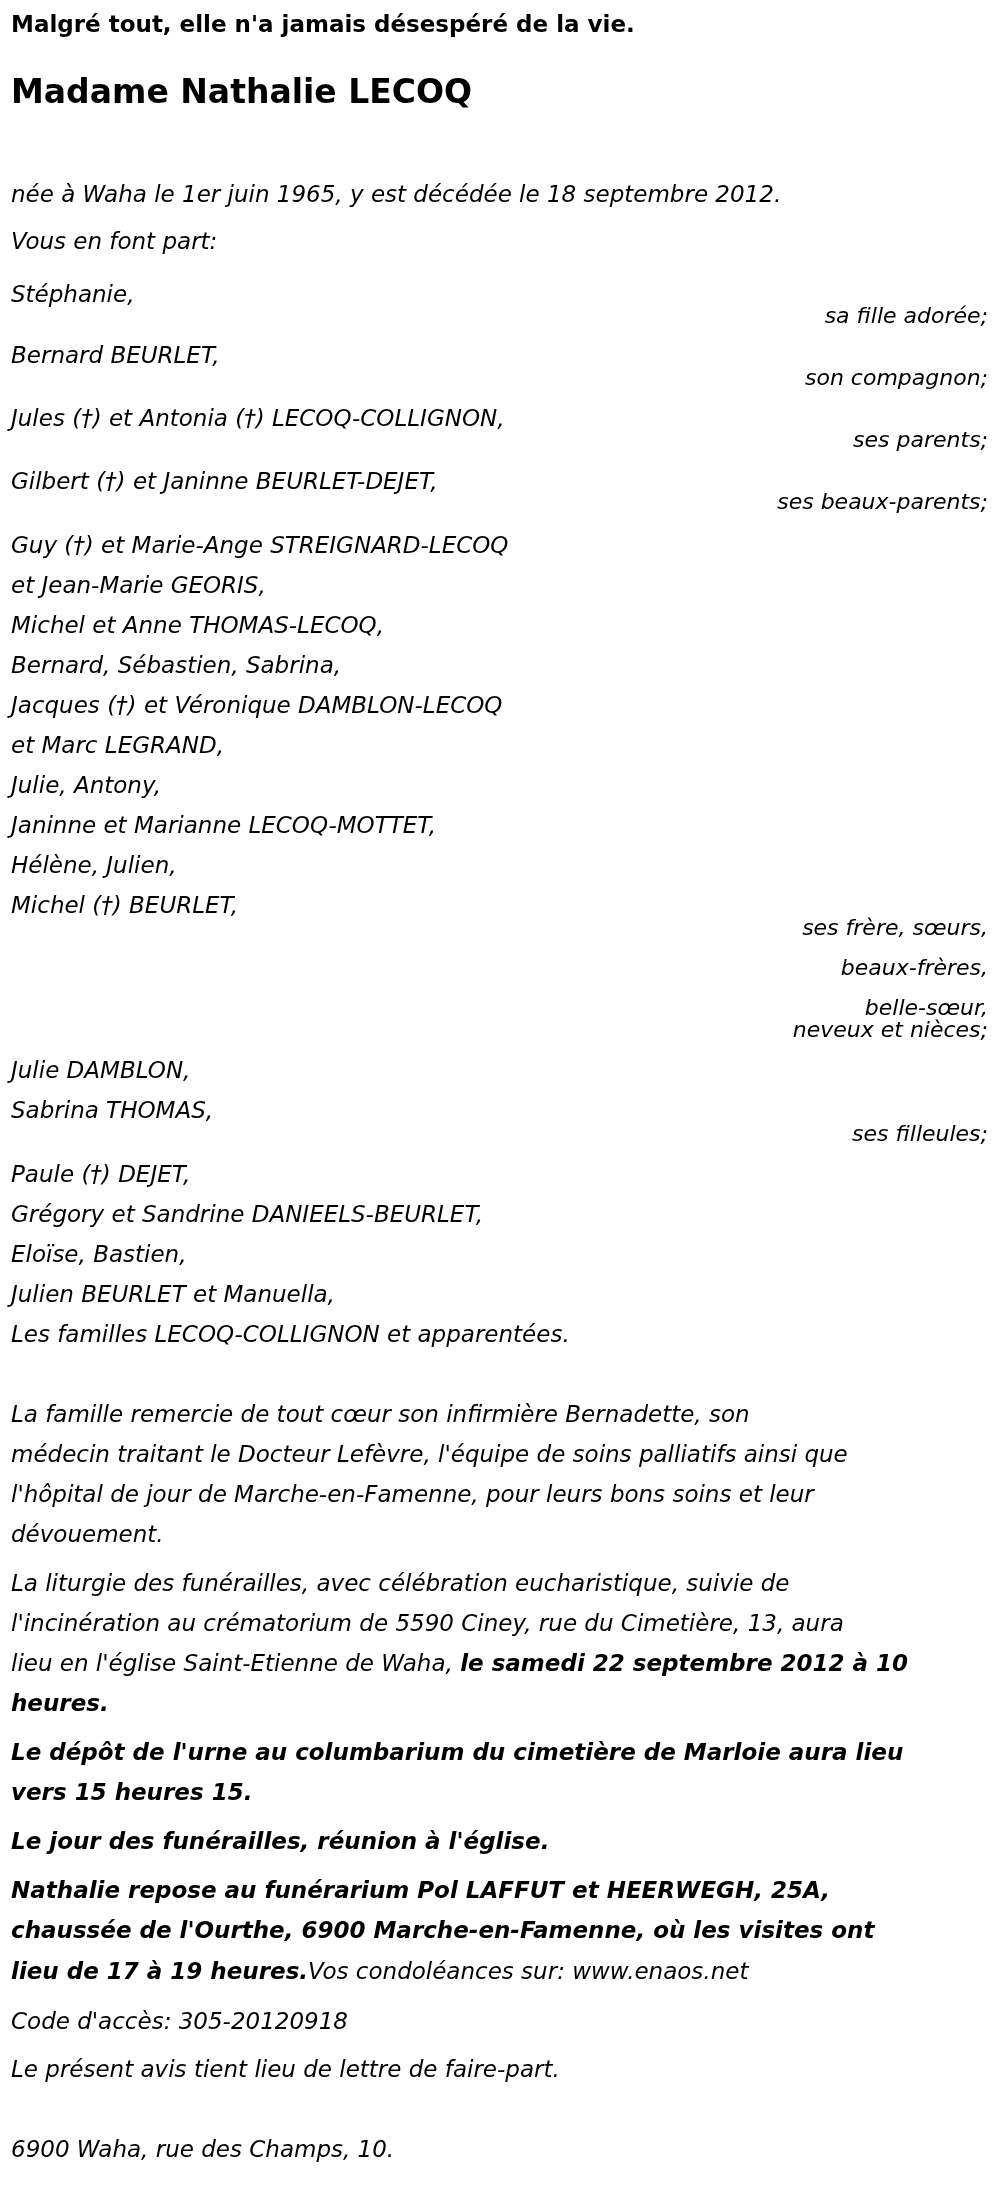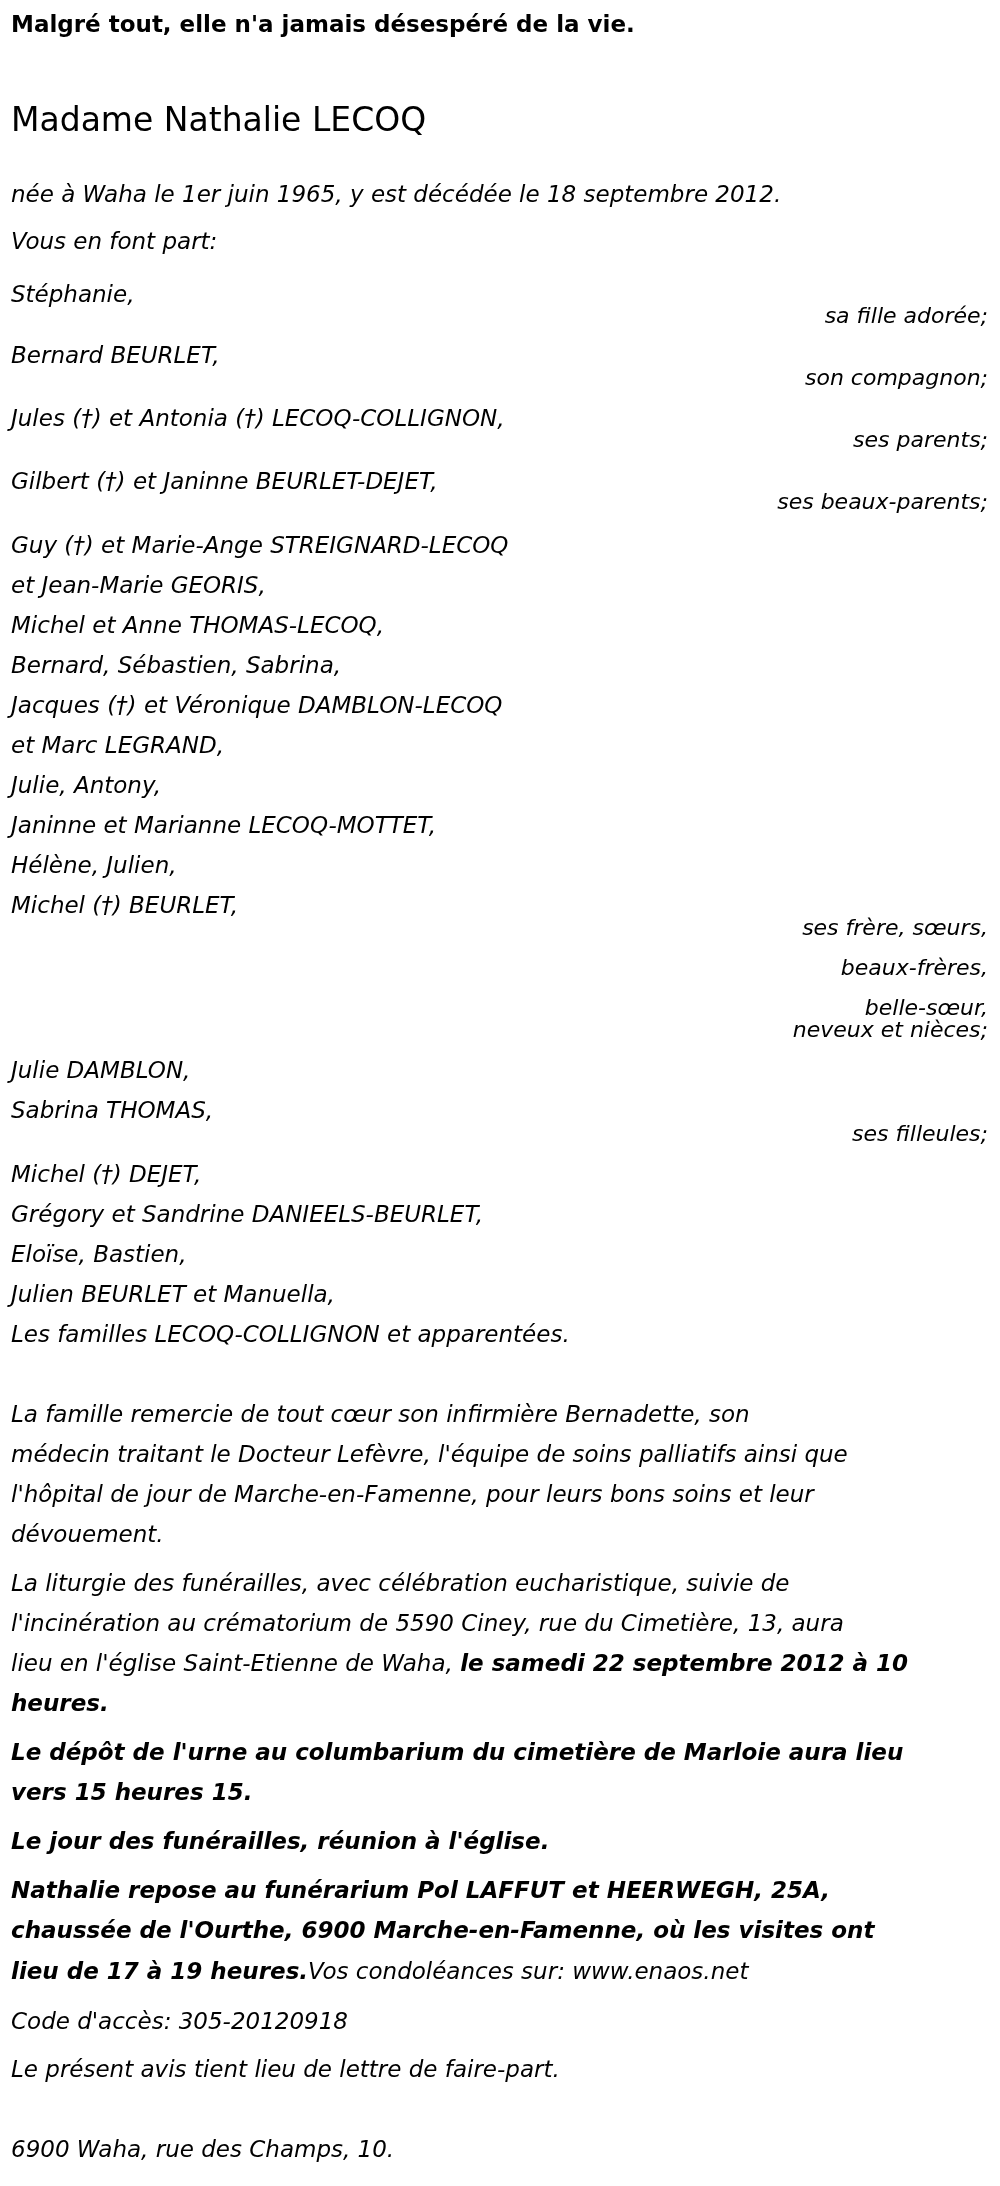--- a/index.html
+++ b/index.html
@@ -5,21 +5,21 @@
   html, body { margin: 0; padding: 0; background: #ffffff; }
   body { width: 1000px; height: 2186px; position: relative; overflow: hidden;
          font-family: "DejaVu Sans", sans-serif; color: #000000; }
   .ln { position: absolute; left: 11px; height: 40px; line-height: 40px;
         font-size: 23px; white-space: nowrap; font-style: italic; }
   .rt { position: absolute; right: 12px; height: 40px; line-height: 40px;
         font-size: 22px; font-style: italic; white-space: nowrap; text-align: right; }
   .b { font-weight: bold; text-align: center; }
   .epigraph { position: absolute; left: 11px; top: 6px; font-size: 23px; font-weight: bold;
               line-height: 36px; white-space: nowrap; text-align: right; }
-  .title { position: absolute; left: 11px; top: 96px; font-size: 33px; font-weight: normal;
+  .title { position: absolute; left: 11px; top: 68px; font-size: 33px; font-weight: bold;
            line-height: 48px; white-space: nowrap; }
 </style>
 </head>
 <body>
 
 <div>
 
   <div class="epigraph">Malgré tout, elle n'a jamais désespéré de la vie.</div>
   <div class="title">Madame Nathalie LECOQ</div>
 
@@ -51,21 +51,21 @@
 
   <div class="rt" style="top:908px">ses frère, sœurs,</div>
   <div class="rt" style="top:948px">beaux-frères,</div>
   <div class="rt" style="top:988px">belle-sœur,</div>
   <div class="rt" style="top:1010px">neveux et nièces;</div>
 
   <div class="ln" style="top:1050px">Julie DAMBLON,</div>
   <div class="ln" style="top:1090px">Sabrina THOMAS,</div>
   <div class="rt" style="top:1114px">ses filleules;</div>
 
-  <div class="ln" style="top:1154px">Michel (†) DEJET,</div>
+  <div class="ln" style="top:1154px">Paule (†) DEJET,</div>
   <div class="ln" style="top:1194px">Grégory et Sandrine DANIEELS-BEURLET,</div>
   <div class="ln" style="top:1234px">Eloïse, Bastien,</div>
   <div class="ln" style="top:1274px">Julien BEURLET et Manuella,</div>
   <div class="ln" style="top:1314px">Les familles LECOQ-COLLIGNON et apparentées.</div>
 
   <div class="ln" style="top:1394px">La famille remercie de tout cœur son infirmière Bernadette, son</div>
   <div class="ln" style="top:1434px">médecin traitant le Docteur Lefèvre, l'équipe de soins palliatifs ainsi que</div>
   <div class="ln" style="top:1474px">l'hôpital de jour de Marche-en-Famenne, pour leurs bons soins et leur</div>
   <div class="ln" style="top:1514px">dévouement.</div>
 

